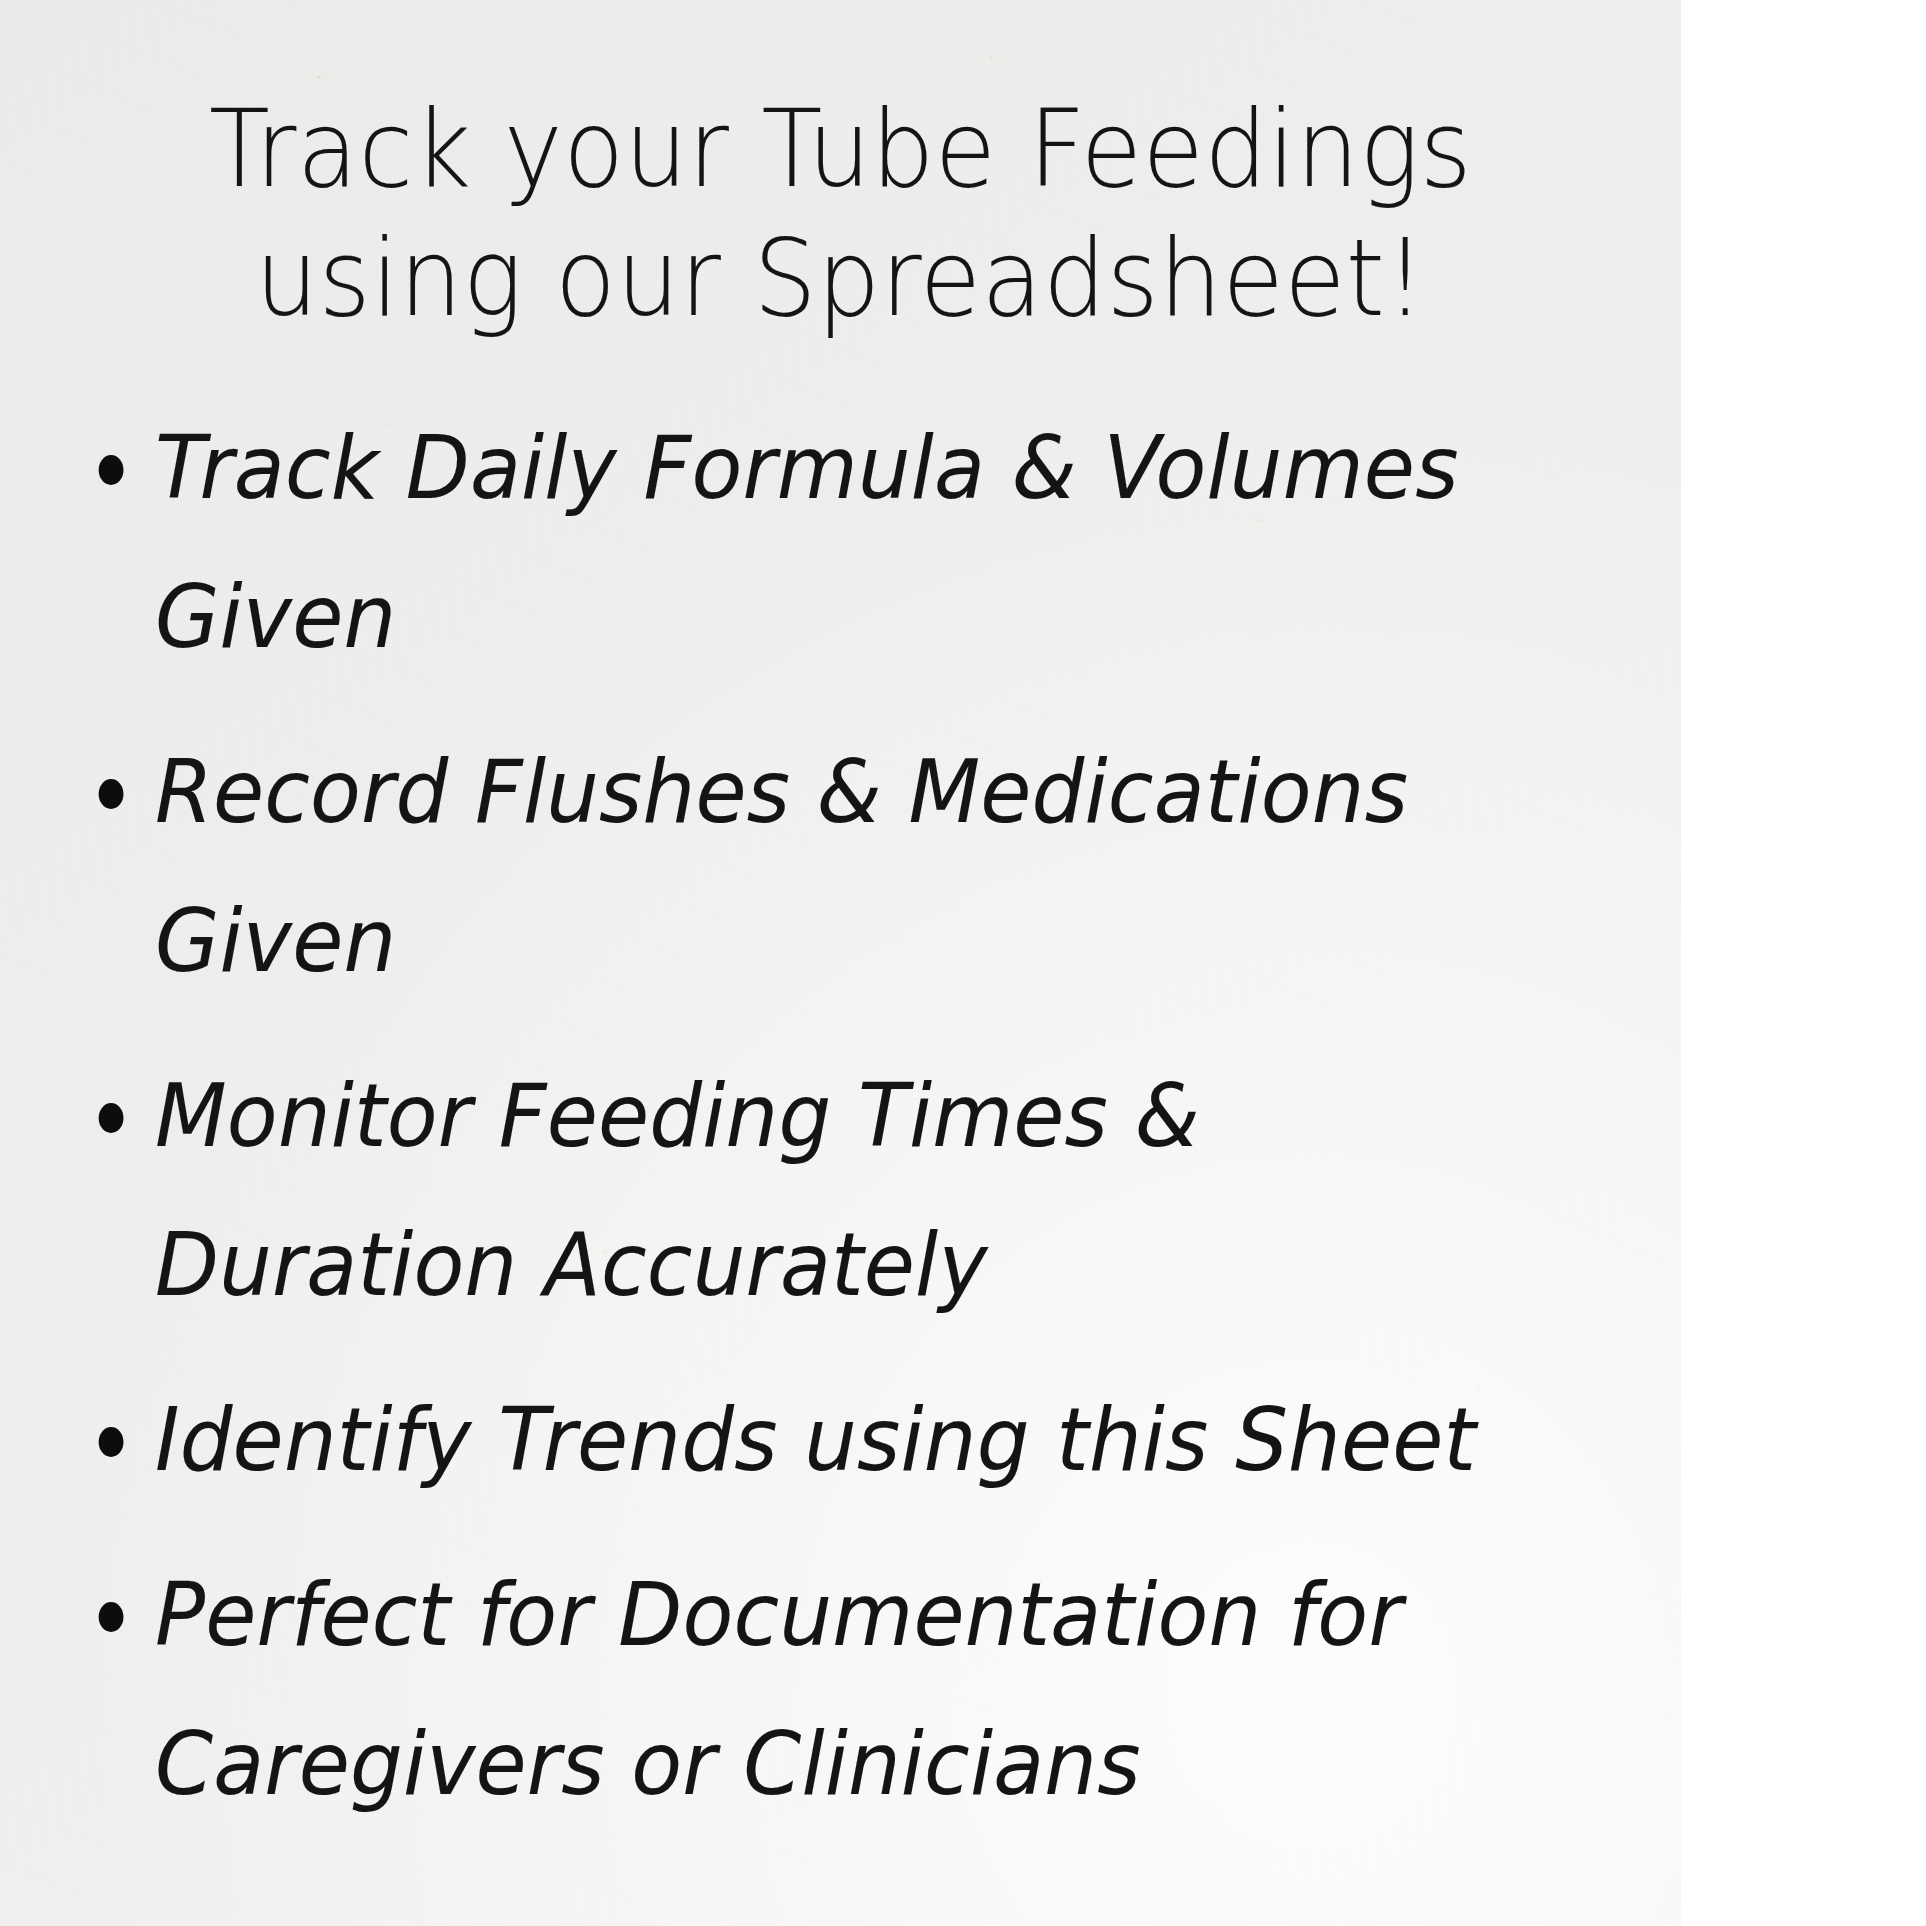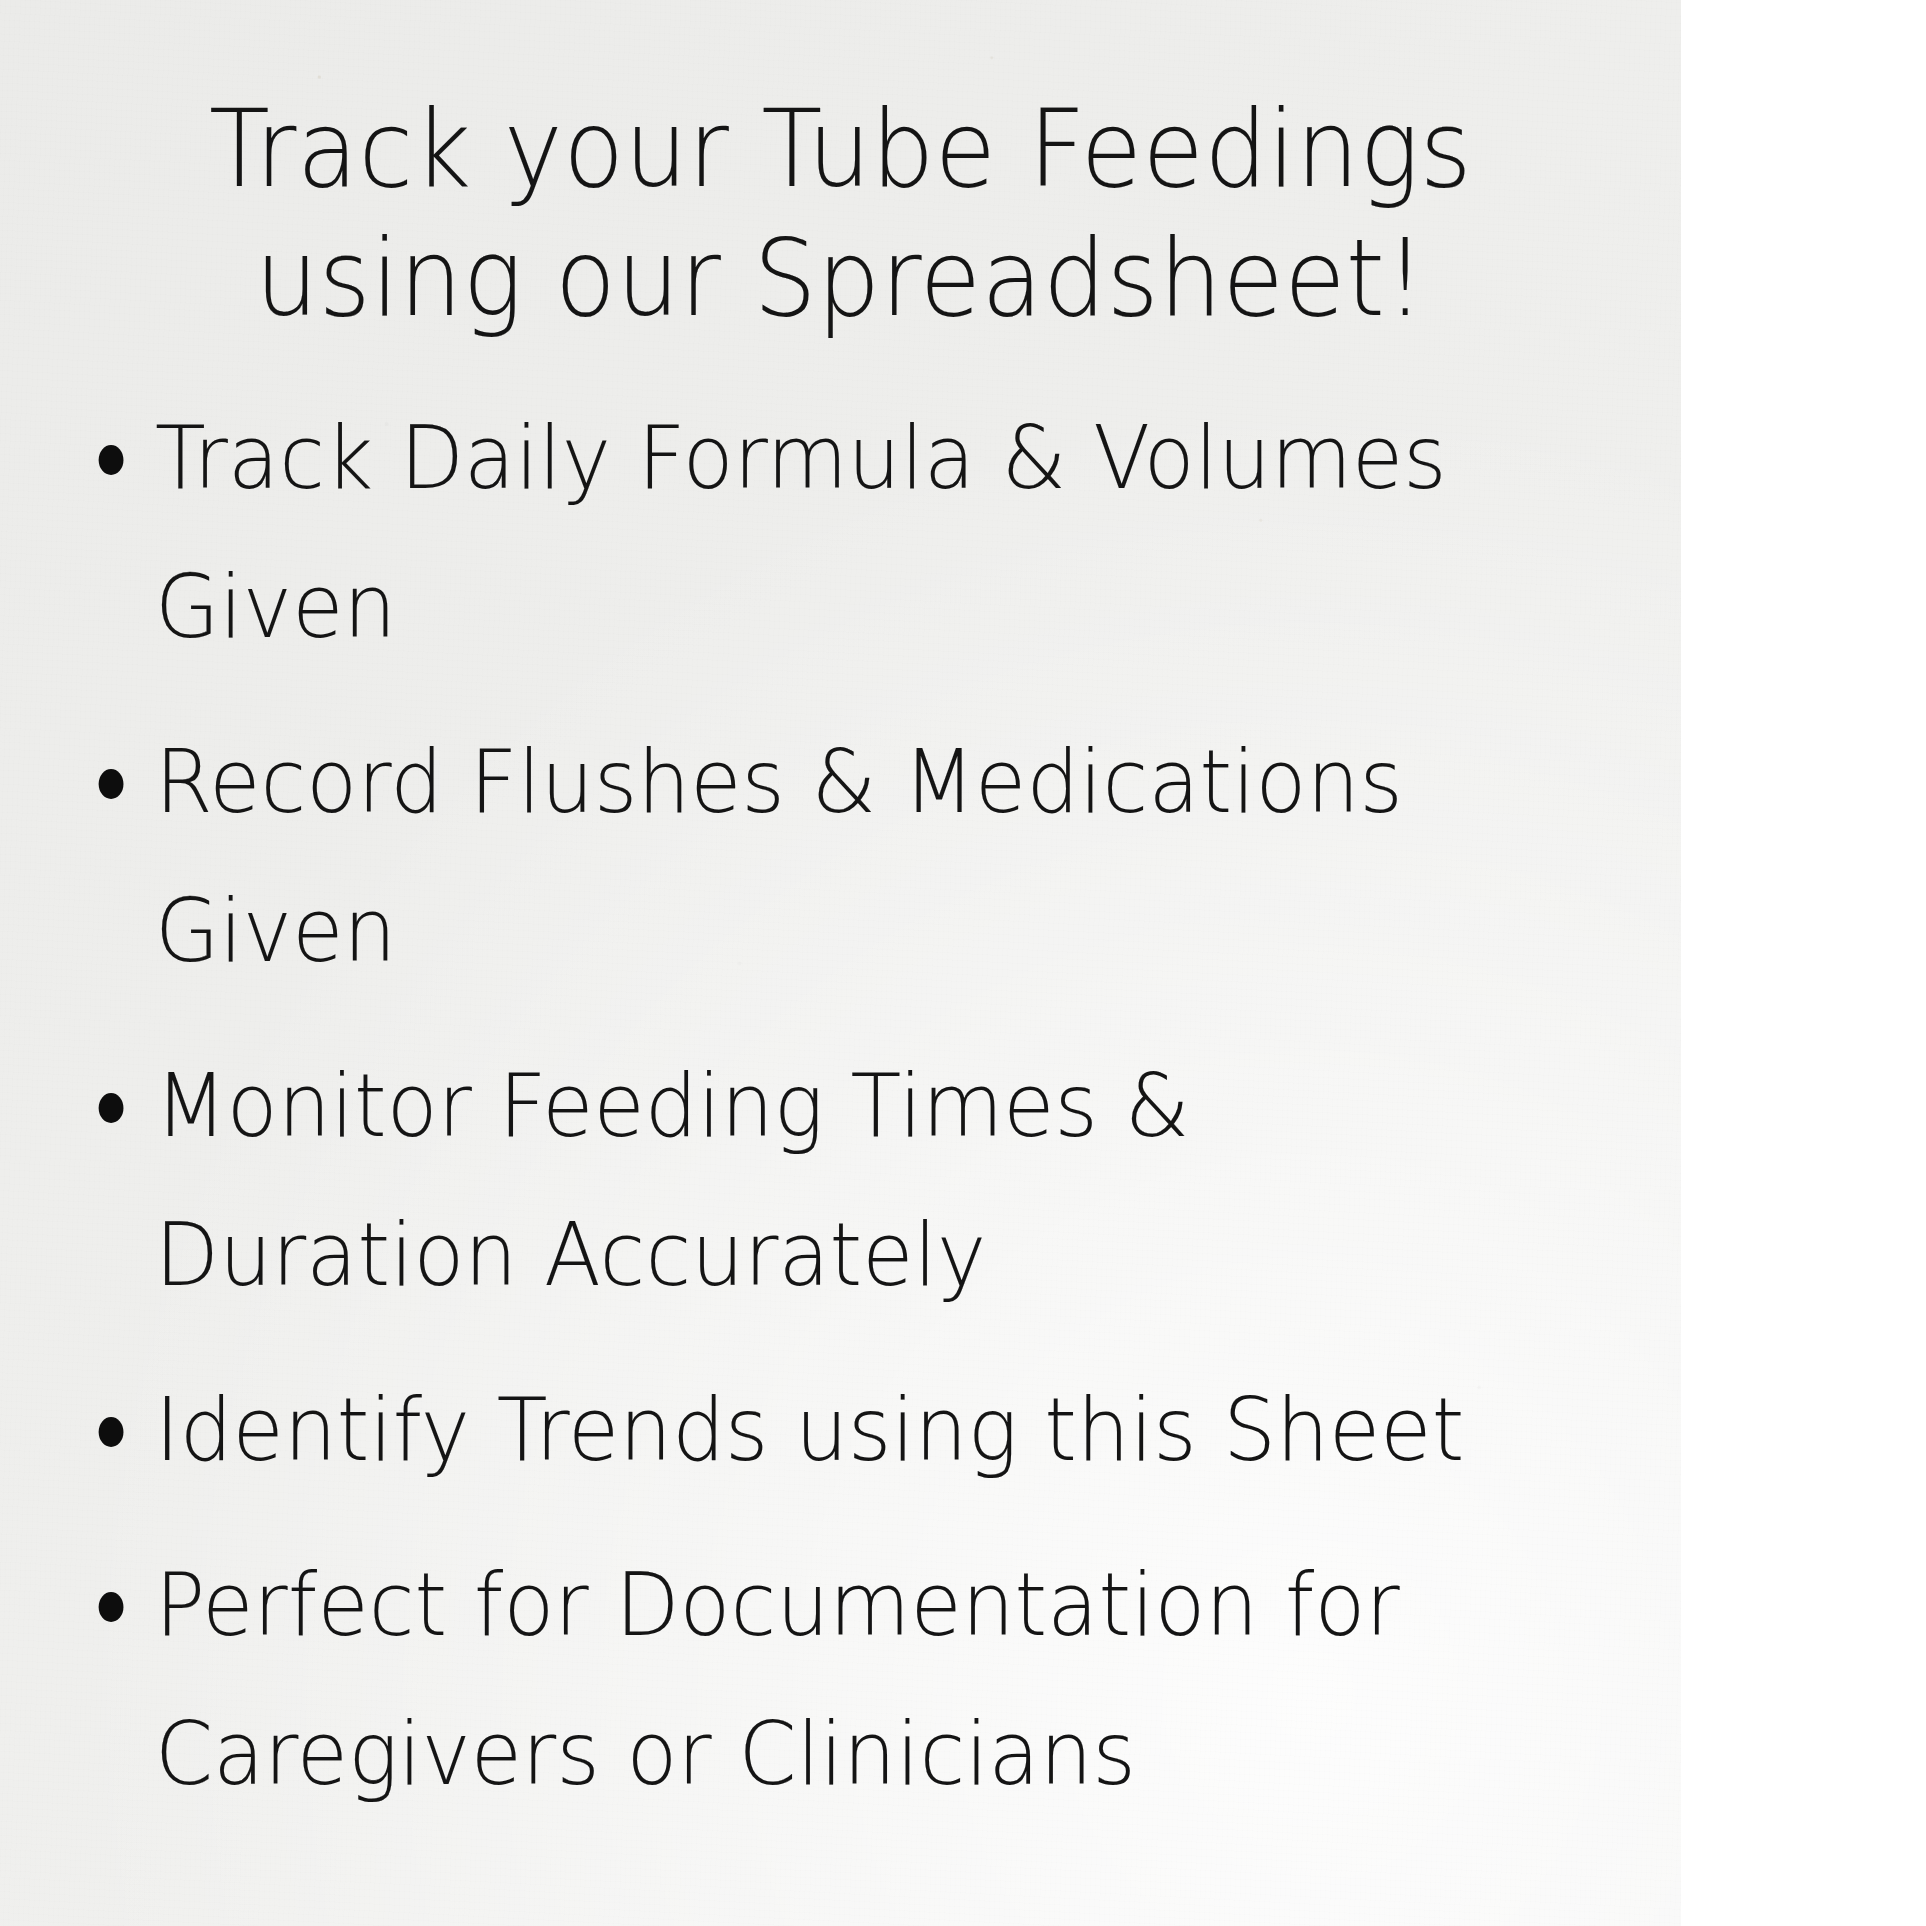--- a/index.html
+++ b/index.html
@@ -70,27 +70,28 @@
     transform-origin: 50% 0;
     -webkit-text-stroke: 0.1px #141414;
   }
   .title .tline { display: block; white-space: nowrap; }
 
   
   .bullets {
     position: absolute;
     left: 91px;
     right: 69px;
-    top: 384px;
+    top: 394px;
     list-style: none;
     margin: 0;
     padding: 0;
     color: #141414;
     font-family: "DejaVu Sans", "Liberation Sans", sans-serif;
     font-weight: 300;
+    font-style: italic;
   }
 
   .bullet-item {
     position: relative;
     display: block;
     padding-left: 67px;
     margin: 0 0 26px 0;
     font-size: 87px;
     line-height: 149px;
     letter-spacing: 0.2px;

